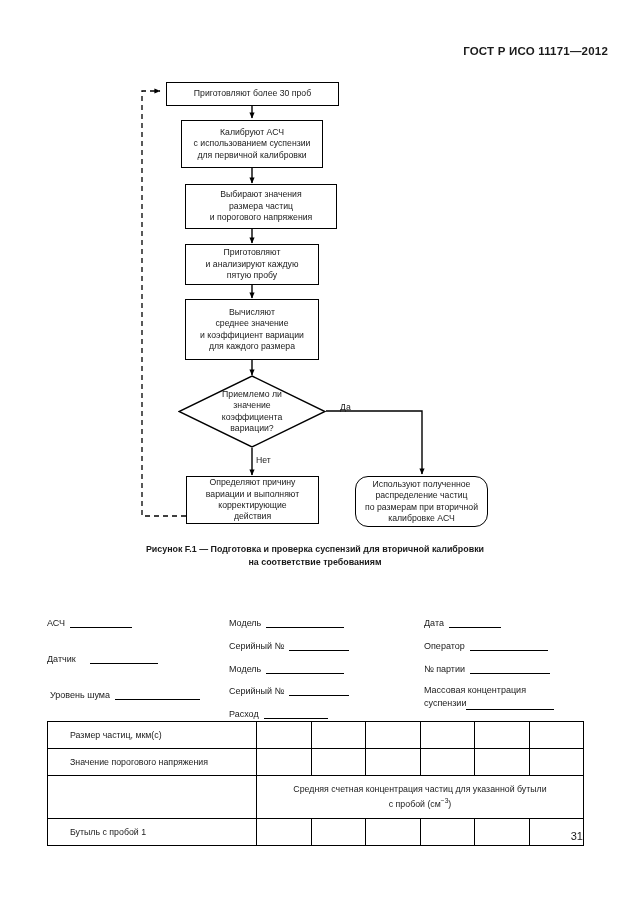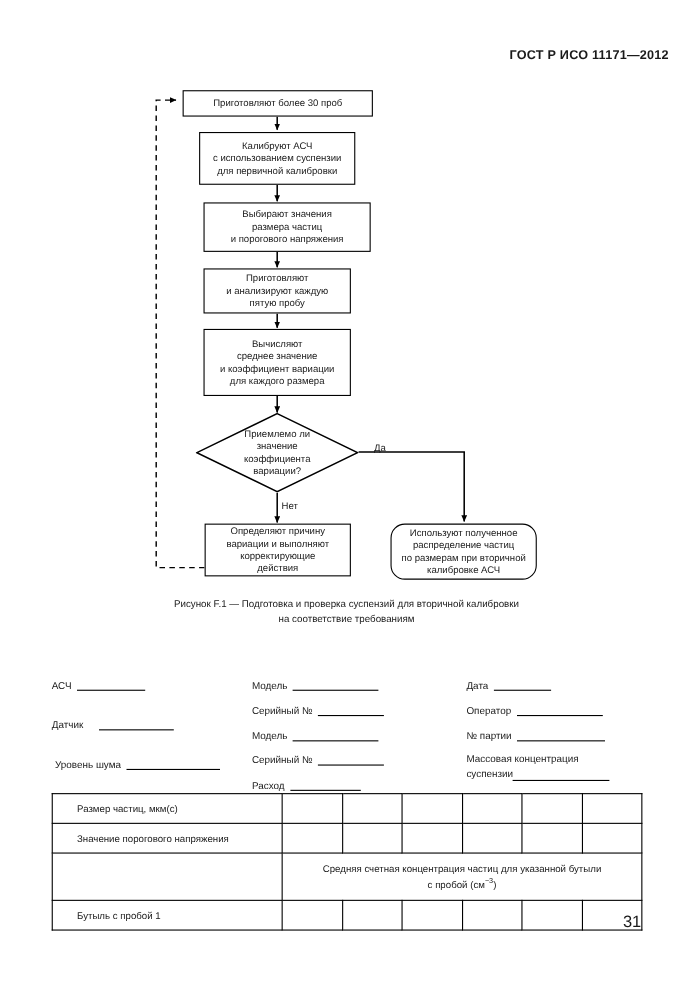--- a/index.html
+++ b/index.html
@@ -96,20 +96,21 @@
 
   
   .fig-caption {
     position: absolute;
     left: 0;
     top: 543px;
     width: 630px;
     text-align: center;
     font-size: 8.9px;
     line-height: 1.5;
+    font-weight: bold;
   }
 
   
   .tbl-title {
     position: absolute;
     left: 47px;
     top: 592px;
     font-size: 9px;
   }
   .tbl-title .spaced {
@@ -171,21 +172,21 @@
   }
   .data-table col.c0 { width: 209px; }
   .data-table col.cx { width: 54.5px; }
   sup { font-size: 6.6px; vertical-align: super; }
 
   
   .page-number {
     position: absolute;
     right: 47px;
     top: 830px;
-    font-size: 15px;
+    font-size: 11px;
   }
 </style>
 </head>
 <body>
 
 <div class="page">
 
   <div class="doc-header">ГОСТ Р ИСО 11171—2012</div>
 
   <div class="flow">

